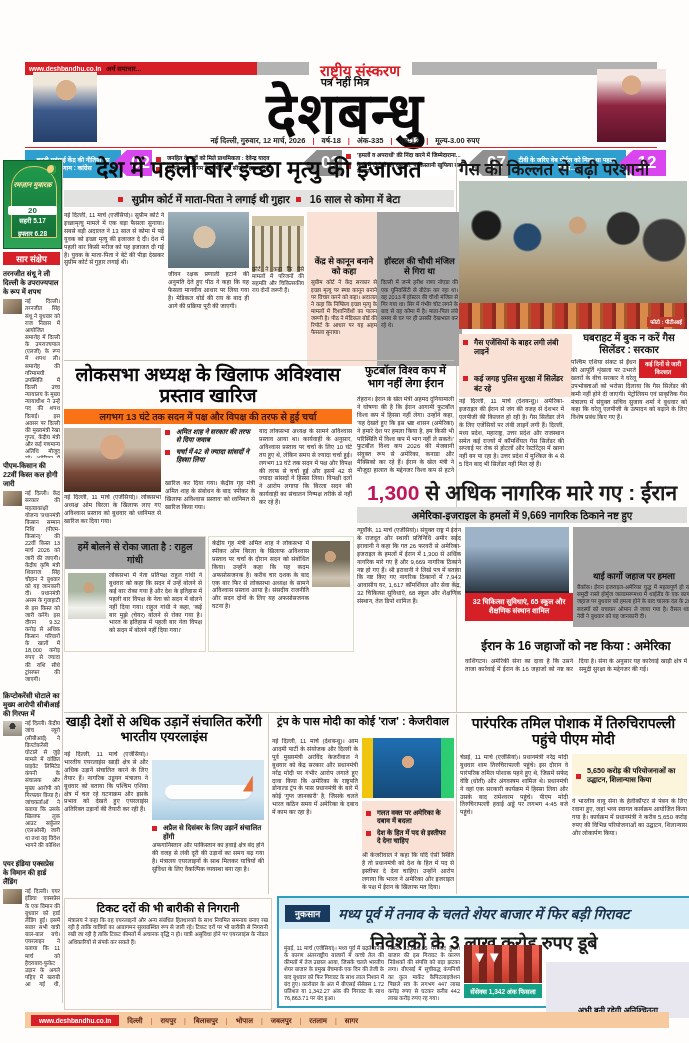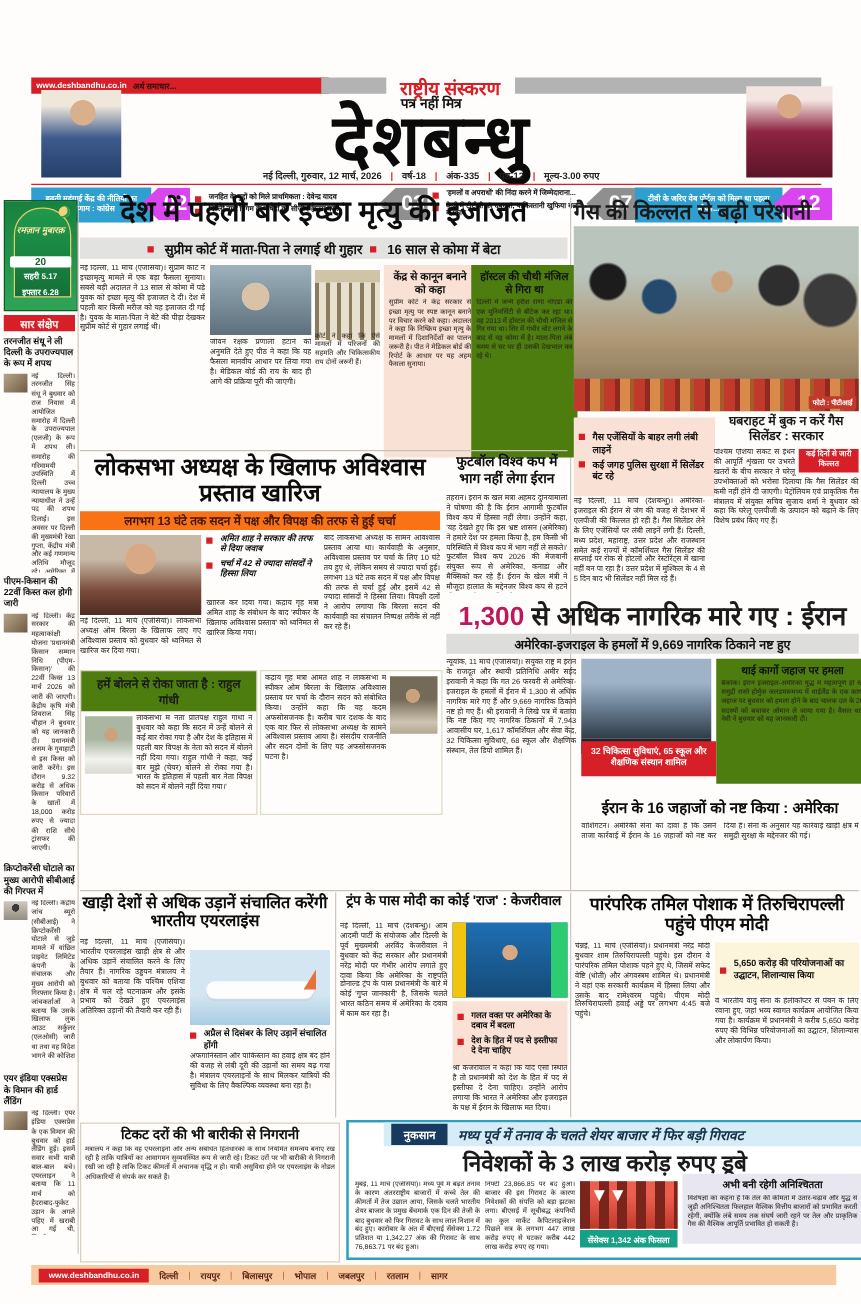--- a/index.html
+++ b/index.html
@@ -43,25 +43,25 @@
   .hl-lg{font-size:19px;font-weight:900;line-height:1.12;color:#0c0c0c;}
   .hl-md{font-size:13px;font-weight:900;line-height:1.15;color:#0c0c0c;}
   .hl-sm{font-size:11px;font-weight:900;line-height:1.2;color:#0c0c0c;}
   .substrip{background:#e2e2e0;display:flex;align-items:center;justify-content:center;gap:6px;font-size:10.5px;font-weight:bold;color:#111;}
   .substrip-red{background:#f97316;color:#41160b;}
   .substrip-gray{background:#dddddb;}
   .bulletbox{display:flex;flex-direction:column;gap:3px;}
   .bulletrow{display:flex;gap:3px;font-size:6.8px;font-weight:bold;font-style:italic;line-height:1.25;color:#111;text-align:left;}
   .tintbox{overflow:hidden;padding:4px;}
   .tint-pink{background:#fae1d5;}
-  .tint-peach{background:#4d7c0f;}
+  .tint-peach{background:#a3a3a3;}
   .tint-green{background:#d9ead3;}
   .tint-cream{background:#fdf4dc;}
   .tint-gray{background:#e8e6ef;}
-  .tintbox .t{font-size:8.5px;font-weight:900;line-height:1.2;text-align:center;margin-bottom:3px;color:#111;}
+  .tintbox .t{font-size:8.5px;font-weight:900;line-height:1.2;text-align:center;margin-bottom:3px;color:#111;margin-top:40px;}
   .credit{position:absolute;right:2px;bottom:2px;background:#c0392b;color:#fff;font-size:5.5px;font-weight:bold;padding:1px 3px;}
   .flagbox{float:right;width:46px;margin:0 0 2px 3px;background:#d61f26;color:#fff;font-size:6px;font-weight:900;text-align:center;padding:2px 1px;line-height:1.25;}
   .capred{background:#d61f26;color:#fff;font-size:7px;font-weight:900;text-align:center;display:flex;align-items:center;justify-content:center;line-height:1.25;padding:1px 2px;}
   .capteal{background:#16a085;color:#fff;font-size:6.5px;font-weight:900;text-align:center;display:flex;align-items:center;justify-content:center;}
   
   .ph{position:absolute;overflow:hidden;}
   #ph-priyanka{background:radial-gradient(circle at 52% 26%,#d9b08c 0 16%,rgba(0,0,0,0) 17%),linear-gradient(180deg,#efe7da 0 18%,#3c5a8c 55%,#26406b);}
   #ph-model{background:radial-gradient(circle at 50% 22%,#d9a986 0 14%,rgba(0,0,0,0) 15%),linear-gradient(180deg,#f3e6e2 0 15%,#8e2440 50%,#5c132a);}
   #ph-patient{background:radial-gradient(circle at 45% 45%,#d8c3a8 0 20%,rgba(0,0,0,0) 21%),linear-gradient(180deg,#9db2bd,#5d707c);}
   #ph-court{background:repeating-linear-gradient(90deg,#8a7b5c 0 3px,#e8e0cf 3px 9px);border-top:10px solid #cfc4a6;}
@@ -79,21 +79,21 @@
   #ph-sensex .arr{position:absolute;left:8px;top:4px;color:#fff;font-size:15px;font-weight:900;line-height:1;}
   #ph-cbi{background:radial-gradient(circle at 50% 35%,#3a3a3a 0 22%,rgba(0,0,0,0) 23%),linear-gradient(180deg,#cfc8be,#948d82);}
   
   #footer{background:#f6c99f;display:flex;align-items:center;gap:8px;padding:0 6px;}
   #footer .site{background:#d61f26;color:#fff;font-size:6.5px;font-weight:bold;padding:2px 8px;}
   #footer .city{font-size:7px;font-weight:bold;color:#5a1d10;}
   #footer .csep{color:#b3582a;font-size:7px;}
   .boxed{border:2px solid #2e9fbf;background:#fff;}
   .kicker{background:#d6ecf6;display:flex;align-items:center;gap:8px;padding:0 6px;}
   .kicker .klabel{background:#173a5e;color:#fff;font-size:9px;font-weight:900;padding:2px 10px;}
-  .kicker .ktext{font-size:11px;font-weight:bold;font-style:italic;color:#16324a;}
+  .kicker .ktext{font-size:14px;font-weight:bold;font-style:italic;color:#16324a;}
 </style>
 </head>
 <body>
 
 <div id="page">
 
   <div class="abs redstrip" style="left:25px;top:62px;width:230px;height:13px;">
     <span>www.deshbandhu.co.in</span>
     <span style="color:#2a0a0a">अर्थ समाचार...</span>
   </div>
@@ -233,21 +233,21 @@
   </div>
 
   <div class="abs hl-sm c" style="left:357px;top:364px;width:97px;height:28px;">फुटबॉल विश्व कप में भाग नहीं लेगा ईरान</div>
   <div class="abs body-txt" style="left:357px;top:396px;width:97px;height:78px;">तेहरान। ईरान के खेल मंत्री अहमद दुनियामाली ने घोषणा की है कि ईरान आगामी फुटबॉल विश्व कप में हिस्सा नहीं लेगा। उन्होंने कहा, 'यह देखते हुए कि इस भ्रष्ट शासन (अमेरिका) ने हमारे देश पर हमला किया है, हम किसी भी परिस्थिति में विश्व कप में भाग नहीं ले सकते।' फुटबॉल विश्व कप 2026 की मेजबानी संयुक्त रूप से अमेरिका, कनाडा और मैक्सिको कर रहे हैं। ईरान के खेल मंत्री ने मौजूदा हालात के मद्देनजर विश्व कप से हटने की यह घोषणा की। ईरान का पहला बड़ा कूटनीतिक विरोध है।</div>
 
   <div class="abs" style="left:459px;top:157px;width:228px;height:22px;font-size:17px;font-weight:900;">गैस की किल्लत से बढ़ी परेशानी</div>
   <div class="ph" id="ph-crowd" style="left:459px;top:181px;width:228px;height:148px;">
     <div class="cyl"></div>
     <div class="credit">फोटो : पीटीआई</div>
   </div>
-  <div class="abs tintbox tint-pink bulletbox" style="left:459px;top:334px;width:105px;height:55px;justify-content:center;">
+  <div class="abs tintbox tint-pink bulletbox" style="left:459px;top:334px;width:105px;height:55px;justify-content:space-between;">
     <div class="bulletrow" style="font-size:7.5px;font-style:normal;">
         <span class="sq"></span>
         <span>गैस एजेंसियों के बाहर लगी लंबी लाइनें</span>
       </div>
     <div class="bulletrow" style="font-size:7.5px;font-style:normal;">
         <span class="sq"></span>
         <span>कई जगह पुलिस सुरक्षा में सिलेंडर बंट रहे</span>
       </div>
   </div>
   <div class="abs body-txt" style="left:459px;top:398px;width:105px;height:76px;">नई दिल्ली, 11 मार्च (देशबन्धु)। अमेरिका-इजराइल की ईरान से जंग की वजह से देशभर में एलपीजी की किल्लत हो रही है। गैस सिलेंडर लेने के लिए एजेंसियों पर लंबी लाइनें लगी हैं। दिल्ली, मध्य प्रदेश, महाराष्ट्र, उत्तर प्रदेश और राजस्थान समेत कई राज्यों में कॉमर्शियल गैस सिलेंडर की सप्लाई पर रोक से होटलों और रेस्टोरेंट्स में खाना नहीं बन पा रहा है। उत्तर प्रदेश में मुश्किल के 4 से 5 दिन बाद भी सिलेंडर नहीं मिल रहे हैं।</div>
@@ -310,32 +310,32 @@
 
   <div class="abs hl-md c" style="left:460px;top:715px;width:227px;height:34px;font-size:14px;">पारंपरिक तमिल पोशाक में तिरुचिरापल्ली पहुंचे पीएम मोदी</div>
   <div class="abs body-txt" style="left:460px;top:754px;width:108px;height:140px;">चेन्नई, 11 मार्च (एजेंसियां)। प्रधानमंत्री नरेंद्र मोदी बुधवार शाम तिरुचिरापल्ली पहुंचे। इस दौरान वे पारंपरिक तमिल पोशाक पहने हुए थे, जिसमें सफेद वेष्टि (धोती) और अंगवस्त्रम शामिल थे। प्रधानमंत्री ने वहां एक सरकारी कार्यक्रम में हिस्सा लिया और उसके बाद रामेश्वरम पहुंचे। पीएम मोदी तिरुचिरापल्ली हवाई अड्डे पर लगभग 4:45 बजे पहुंचे।</div>
   <div class="abs tintbox tint-cream bulletrow" style="left:572px;top:754px;width:107px;height:34px;font-size:7.2px;font-style:normal;align-items:center;">
       <span class="sq"></span>
       <span>5,650 करोड़ की परियोजनाओं का उद्घाटन, शिलान्यास किया</span>
     </div>
   <div class="abs body-txt" style="left:572px;top:798px;width:115px;height:96px;">वे भारतीय वायु सेना के हेलीकॉप्टर से पंबन के लिए रवाना हुए, जहां भव्य स्वागत कार्यक्रम आयोजित किया गया है। कार्यक्रम में प्रधानमंत्री ने करीब 5,650 करोड़ रुपए की विभिन्न परियोजनाओं का उद्घाटन, शिलान्यास और लोकार्पण किया।</div>
 
   <div class="abs boxed" style="left:277px;top:896px;width:410px;height:108px;">
-    <div class="kicker" style="height:19px;margin-left:28px;">
+    <div class="kicker" style="height:31px;">
       <span class="klabel">नुकसान</span>
       <span class="ktext">मध्य पूर्व में तनाव के चलते शेयर बाजार में फिर बड़ी गिरावट</span>
     </div>
     <div class="c" style="font-size:18px;font-weight:900;margin-top:1px;">निवेशकों के 3 लाख करोड़ रुपए डूबे</div>
     <div class="abs body-sm" style="left:5px;top:47px;width:100px;height:56px;">मुंबई, 11 मार्च (एजेंसियां)। मध्य पूर्व में बढ़ते तनाव के कारण अंतरराष्ट्रीय बाजारों में कच्चे तेल की कीमतों में तेज उछाल आया, जिसके चलते भारतीय शेयर बाजार के प्रमुख बेंचमार्क एक दिन की तेजी के बाद बुधवार को फिर गिरावट के साथ लाल निशान में बंद हुए। कारोबार के अंत में बीएसई सेंसेक्स 1.72 प्रतिशत या 1,342.27 अंक की गिरावट के साथ 76,863.71 पर बंद हुआ।</div>
     <div class="abs body-sm" style="left:109px;top:47px;width:72px;height:56px;">निफ्टी 23,866.85 पर बंद हुआ। बाजार की इस गिरावट के कारण निवेशकों की संपत्ति को बड़ा झटका लगा। बीएसई में सूचीबद्ध कंपनियों का कुल मार्केट कैपिटलाइजेशन पिछले सत्र के लगभग 447 लाख करोड़ रुपए से घटकर करीब 442 लाख करोड़ रुपए रह गया।</div>
     <div class="ph" id="ph-sensex" style="left:185px;top:47px;width:78px;height:38px;">
       <div class="arr">▼▼</div>
     </div>
     <div class="abs capteal" style="left:185px;top:86px;width:78px;height:14px;">सेंसेक्स 1,342 अंक फिसला</div>
-    <div class="abs tintbox tint-gray" style="left:267px;top:41px;width:136px;height:48px;">
+    <div class="abs tintbox tint-gray" style="left:267px;top:64px;width:136px;height:48px;">
       <div class="t" style="font-size:8px;">अभी बनी रहेगी अनिश्चितता</div>
       <div class="body-sm" style="height:30px;">विशेषज्ञों का कहना है कि तेल की कीमतों में उतार-चढ़ाव और युद्ध से जुड़ी अनिश्चितता फिलहाल वैश्विक वित्तीय बाजारों को प्रभावित करती रहेगी, क्योंकि लंबे समय तक संघर्ष जारी रहने पर तेल और प्राकृतिक गैस की वैश्विक आपूर्ति प्रभावित हो सकती है।</div>
     </div>
   </div>
 
   <div class="abs" id="footer" style="left:25px;top:1012px;width:632px;height:16px;">
     <span class="site">www.deshbandhu.co.in</span>
     <span class="city">दिल्ली</span>
       <span class="csep">|</span>
     <span class="city">रायपुर</span>

